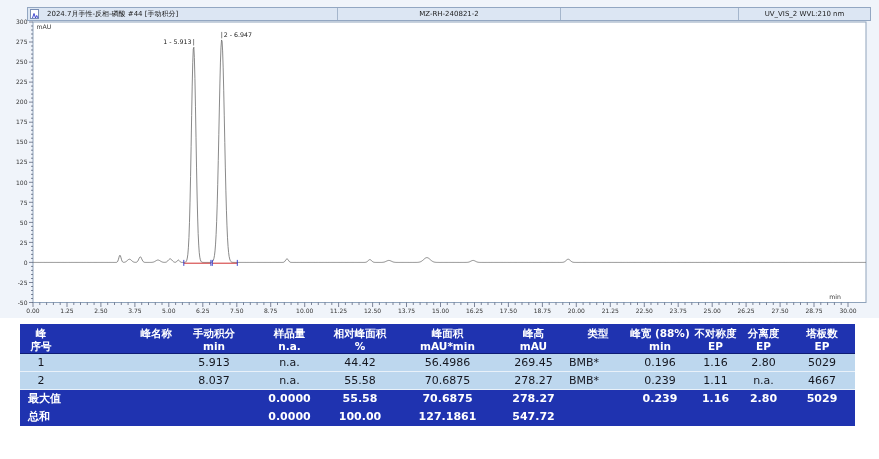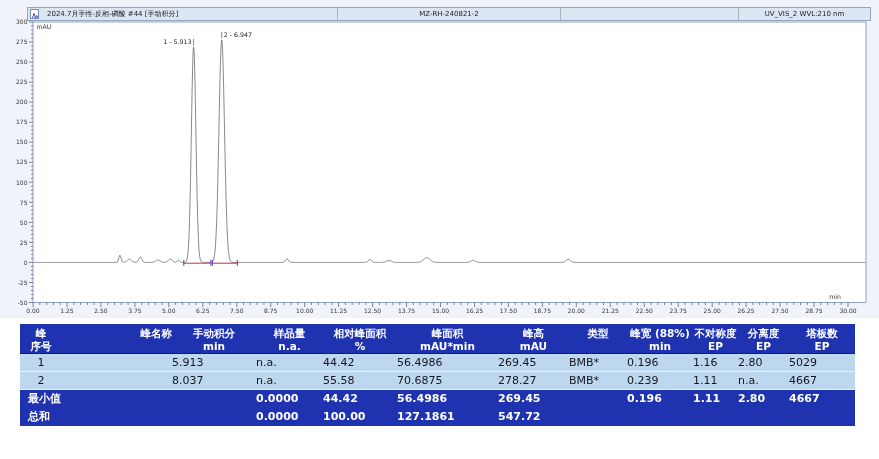--- a/index.html
+++ b/index.html
@@ -30,21 +30,21 @@
   .peak-table thead tr{border-bottom:1px solid #0e1c74;}
   .hl{line-height:14px}.hu{line-height:12px}
   tr.data-row{background:var(--tbl-row-bg,#bdd7ee);border-bottom:1px solid #e9f1f9;}
   tr.data-row td{font-size:11px;height:17px;line-height:17px;color:var(--tbl-row-text,#14161f);}
   tr.summary-row{background:var(--tbl-summary-bg,#1f33b0);}
   tr.summary-row td{color:#fff;font-weight:bold;font-size:11px;height:18px;line-height:18px;}
   td.sum-label{text-align:left;padding-left:8px;}
   .c0{text-align:center}
   .c1{text-align:left;padding-left:6px}
   .c7{text-align:left}
-  .c2,.c3,.c4,.c5,.c6,.c8,.c9,.c10,.c11{text-align:left;padding-right:6px}
+  .c2,.c3,.c4,.c5,.c6,.c8,.c9,.c10,.c11{text-align:center;padding-right:6px}
 </style>
 </head>
 <body>
 
 <div class="screen">
 
   <div class="chart-region">
     <div class="chart-header">
       <div class="cell left">
         <span class="doc-icon">
@@ -412,31 +412,31 @@
           <td class="c4">55.58</td>
           <td class="c5">70.6875</td>
           <td class="c6">278.27</td>
           <td class="c7">BMB*</td>
           <td class="c8">0.239</td>
           <td class="c9">1.11</td>
           <td class="c10">n.a.</td>
           <td class="c11">4667</td>
         </tr>
         <tr class="summary-row">
-          <td colspan="2" class="sum-label">最小值</td>
+          <td colspan="2" class="sum-label">最大值</td>
           <td class="c2"></td>
           <td class="c3">0.0000</td>
-          <td class="c4">44.42</td>
-          <td class="c5">56.4986</td>
-          <td class="c6">269.45</td>
+          <td class="c4">55.58</td>
+          <td class="c5">70.6875</td>
+          <td class="c6">278.27</td>
           <td class="c7"></td>
-          <td class="c8">0.196</td>
-          <td class="c9">1.11</td>
+          <td class="c8">0.239</td>
+          <td class="c9">1.16</td>
           <td class="c10">2.80</td>
-          <td class="c11">4667</td>
+          <td class="c11">5029</td>
         </tr>
         <tr class="summary-row">
           <td colspan="2" class="sum-label">总和</td>
           <td class="c2"></td>
           <td class="c3">0.0000</td>
           <td class="c4">100.00</td>
           <td class="c5">127.1861</td>
           <td class="c6">547.72</td>
           <td class="c7"></td>
           <td class="c8"></td>

